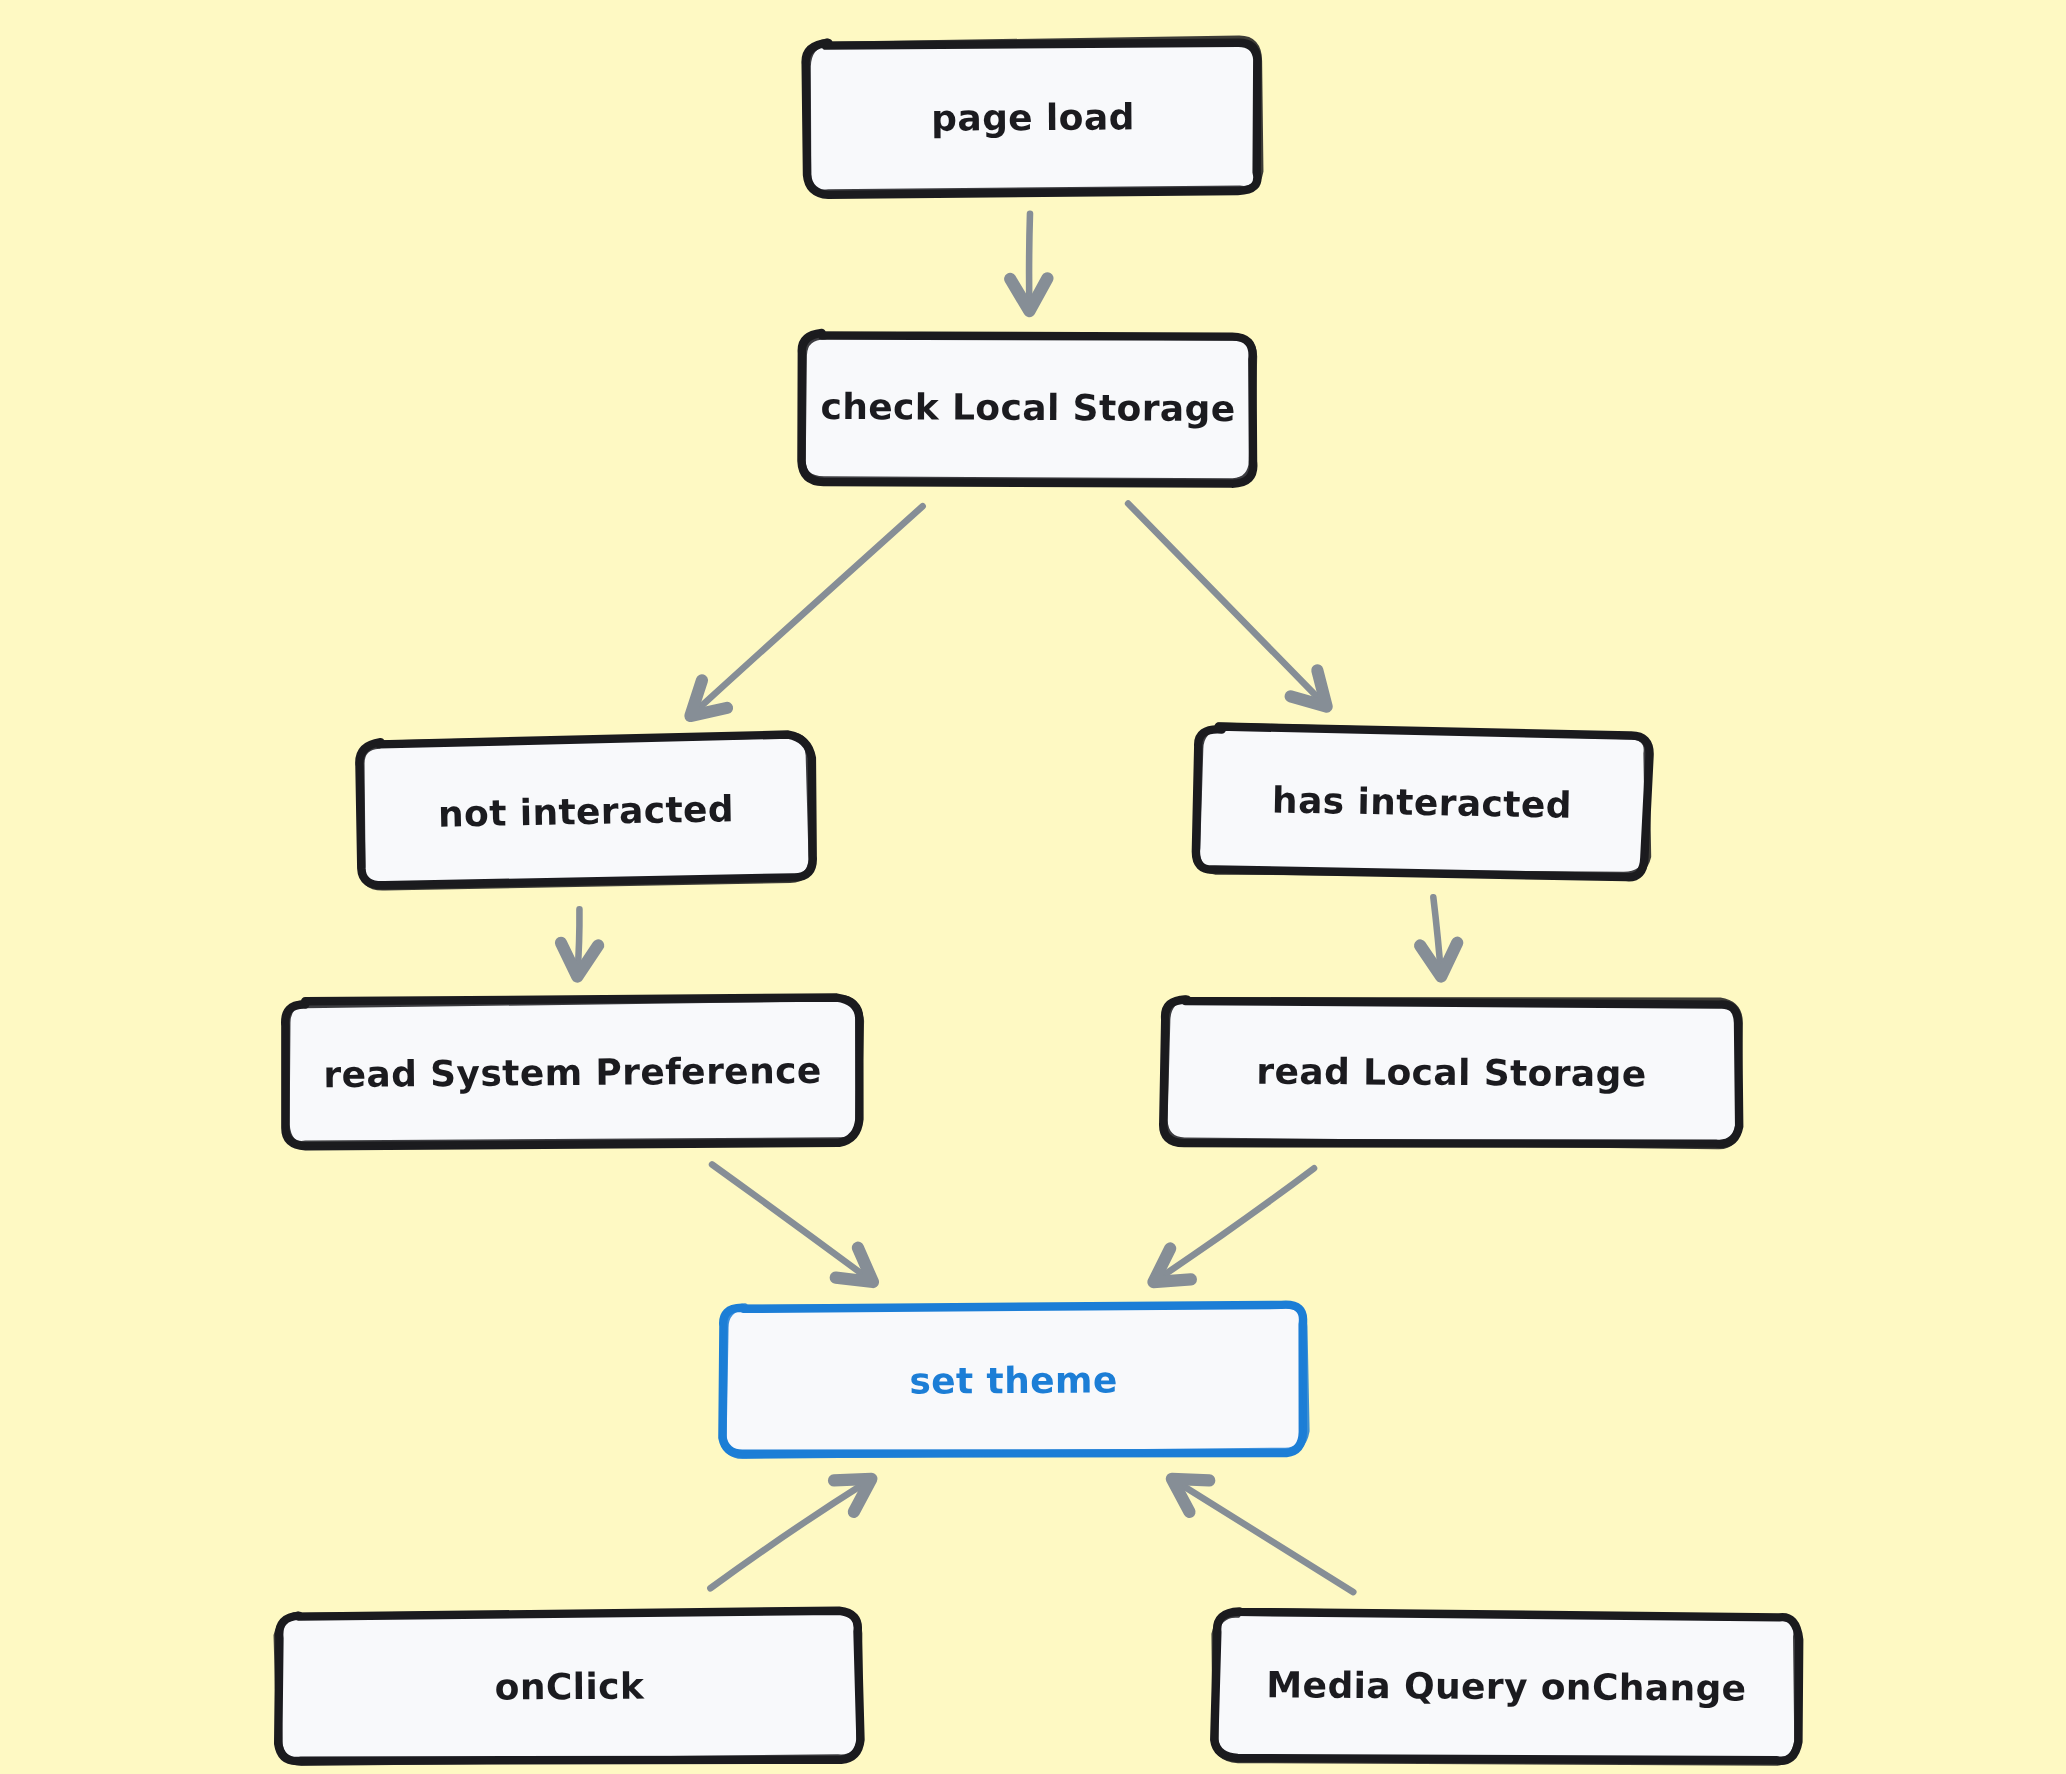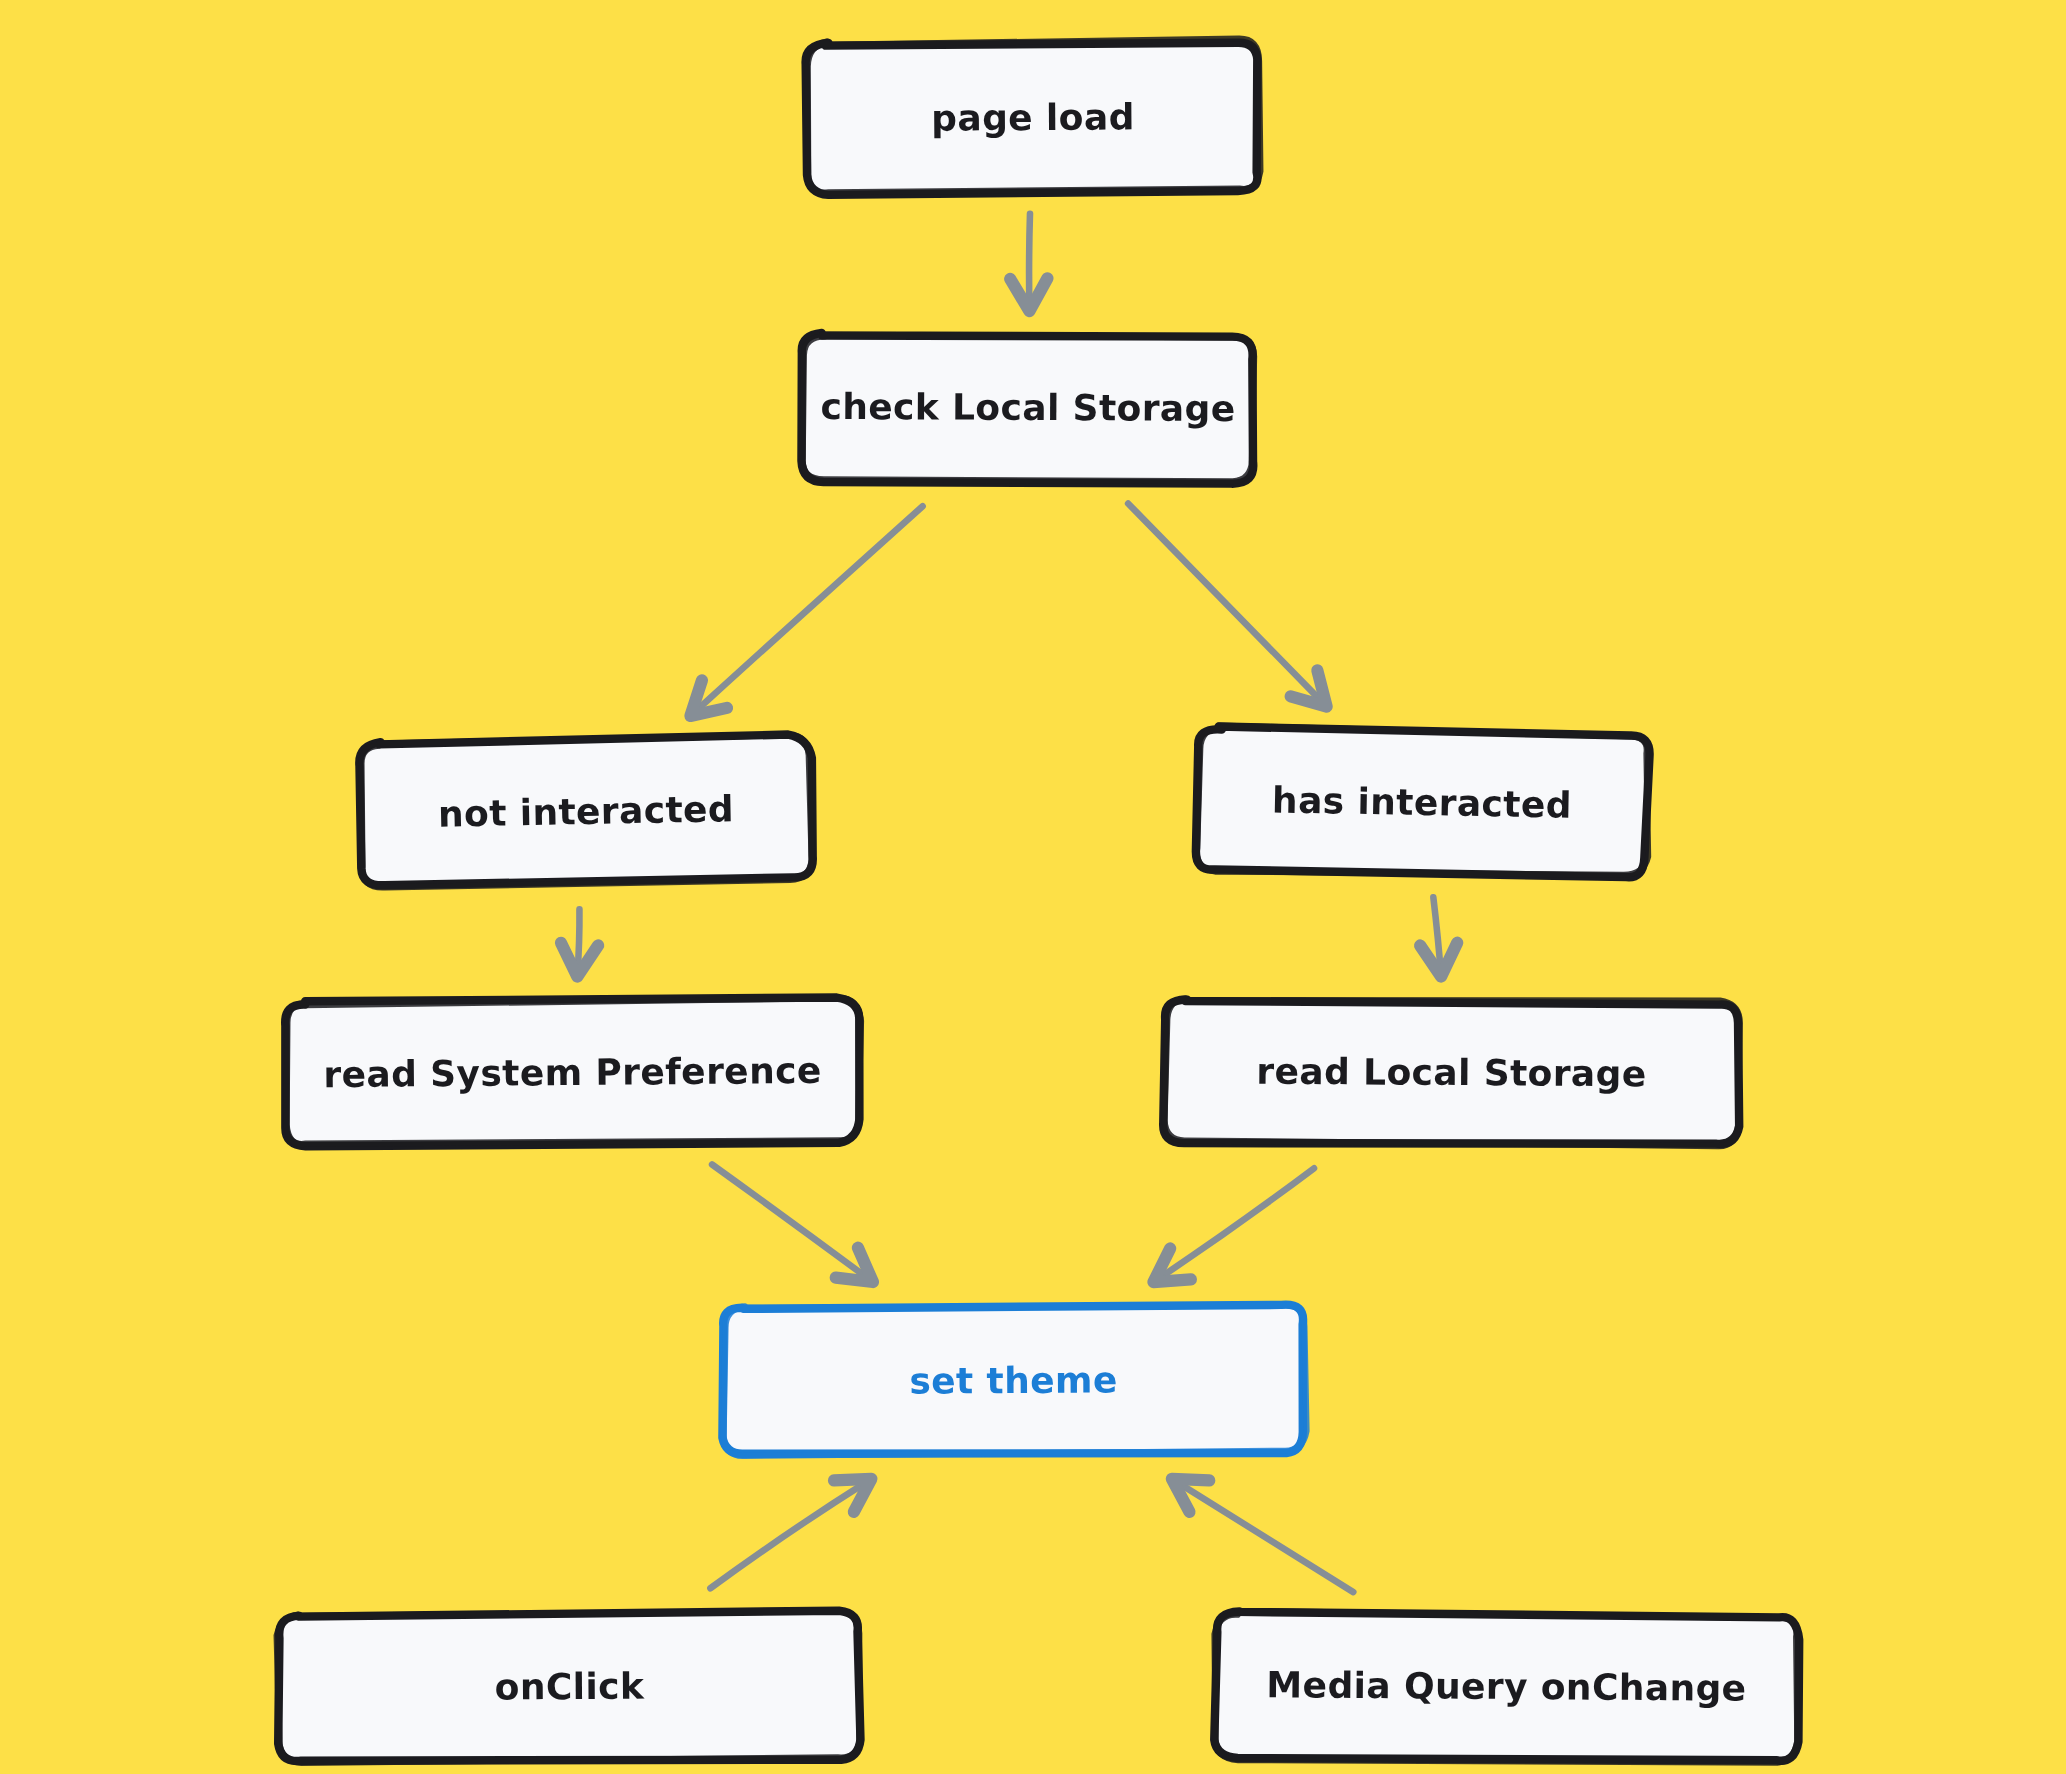--- a/index.html
+++ b/index.html
@@ -7,21 +7,21 @@
     padding: 0;
     background: #f4f6f9;
   }
   body {
     font-family: "DejaVu Sans", sans-serif;
   }
   #canvas {
     position: relative;
     width: 2067px;
     height: 1775px;
-    background: #fde047;
+    background: #fef9c3;
     overflow: hidden;
   }
   #diagram-svg {
     position: absolute;
     top: 0;
     left: 0;
     width: 2067px;
     height: 1775px;
   }
   .node-label {

